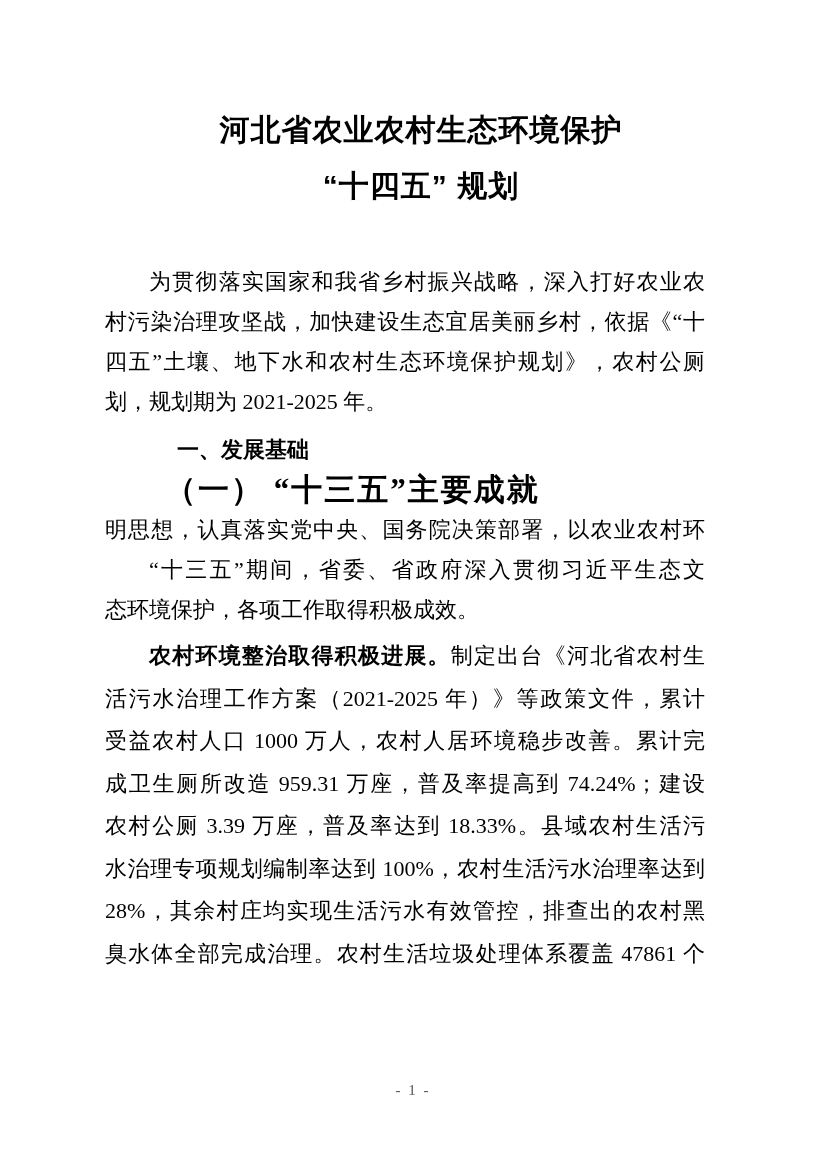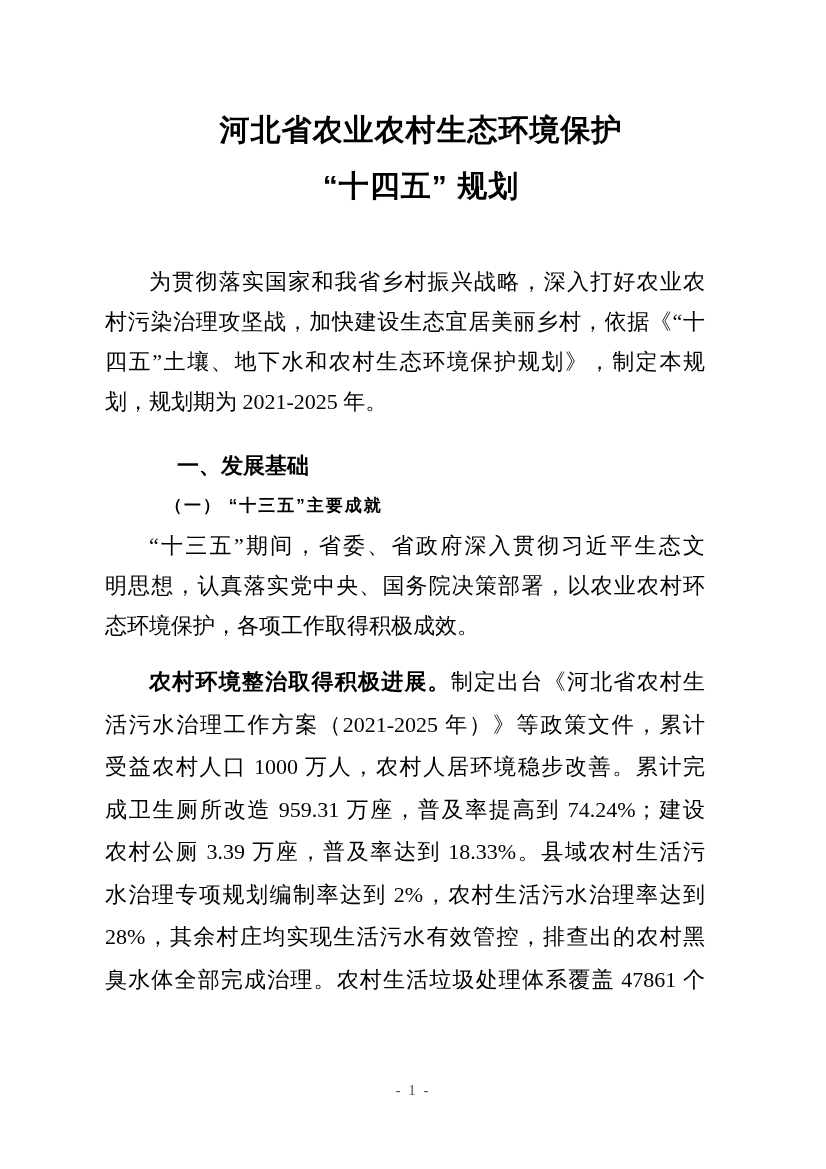--- a/index.html
+++ b/index.html
@@ -45,33 +45,33 @@
     text-align-last: left;
   }
   .line.indent {
     text-indent: 44px;
   }
   .heading1 {
     font-family: "Liberation Sans", "DejaVu Sans", sans-serif;
     font-weight: bold;
     font-size: 22px;
     line-height: 40px;
-    margin-top: 24px;
+    margin-top: 8px;
     margin-left: 72px;
   }
   .heading2 {
-    font-family: Liberation Sans, sans-serif;
+    font-family: Liberation Serif, serif;
     font-weight: bold;
-    font-size: 17px;
+    font-size: 31px;
     line-height: 40px;
     margin-left: 60px;
     letter-spacing: 2px;
   }
   .p3 {
-    margin-top: 15px;
+    margin-top: 5px;
   }
   .bold-lead {
     font-family: "Liberation Sans", "DejaVu Sans", sans-serif;
     font-weight: bold;
   }
   .footer {
     position: absolute;
     left: 0;
     right: 0;
     top: 1082px;
@@ -89,40 +89,40 @@
   <div class="title-block">
     <div>河北省农业农村生态环境保护</div>
     <div>“十四五” 规划</div>
   </div>
 
   <div class="content">
 
     <div class="para p1">
       <div class="line indent">为贯彻落实国家和我省乡村振兴战略，深入打好农业农</div>
       <div class="line">村污染治理攻坚战，加快建设生态宜居美丽乡村，依据《“十</div>
-      <div class="line">四五”土壤、地下水和农村生态环境保护规划》，制定本规</div>
+      <div class="line">四五”土壤、地下水和农村生态环境保护规划》，农村公厕</div>
       <div class="line lastline">划，规划期为 2021-2025 年。</div>
     </div>
 
     <div class="heading1">一、发展基础</div>
     <div class="heading2">（一） “十三五”主要成就</div>
 
     <div class="para p2">
+      <div class="line">明思想，认真落实党中央、国务院决策部署，以农业农村环</div>
       <div class="line indent">“十三五”期间，省委、省政府深入贯彻习近平生态文</div>
-      <div class="line">明思想，认真落实党中央、国务院决策部署，以农业农村环</div>
       <div class="line lastline">态环境保护，各项工作取得积极成效。</div>
     </div>
 
     <div class="para p3">
       <div class="line indent"><span class="bold-lead">农村环境整治取得积极进展。</span><span>制定出台《河北省农村生</span></div>
       <div class="line">活污水治理工作方案（2021-2025 年）》等政策文件，累计</div>
       <div class="line">受益农村人口 1000 万人，农村人居环境稳步改善。累计完</div>
       <div class="line">成卫生厕所改造 959.31 万座，普及率提高到 74.24%；建设</div>
       <div class="line">农村公厕 3.39 万座，普及率达到 18.33%。县域农村生活污</div>
-      <div class="line">水治理专项规划编制率达到 2%，农村生活污水治理率达到</div>
+      <div class="line">水治理专项规划编制率达到 100%，农村生活污水治理率达到</div>
       <div class="line">28%，其余村庄均实现生活污水有效管控，排查出的农村黑</div>
       <div class="line">臭水体全部完成治理。农村生活垃圾处理体系覆盖 47861 个</div>
     </div>
 
   </div>
 
   <div class="footer">- 1 -</div>
 
 </div>
 

